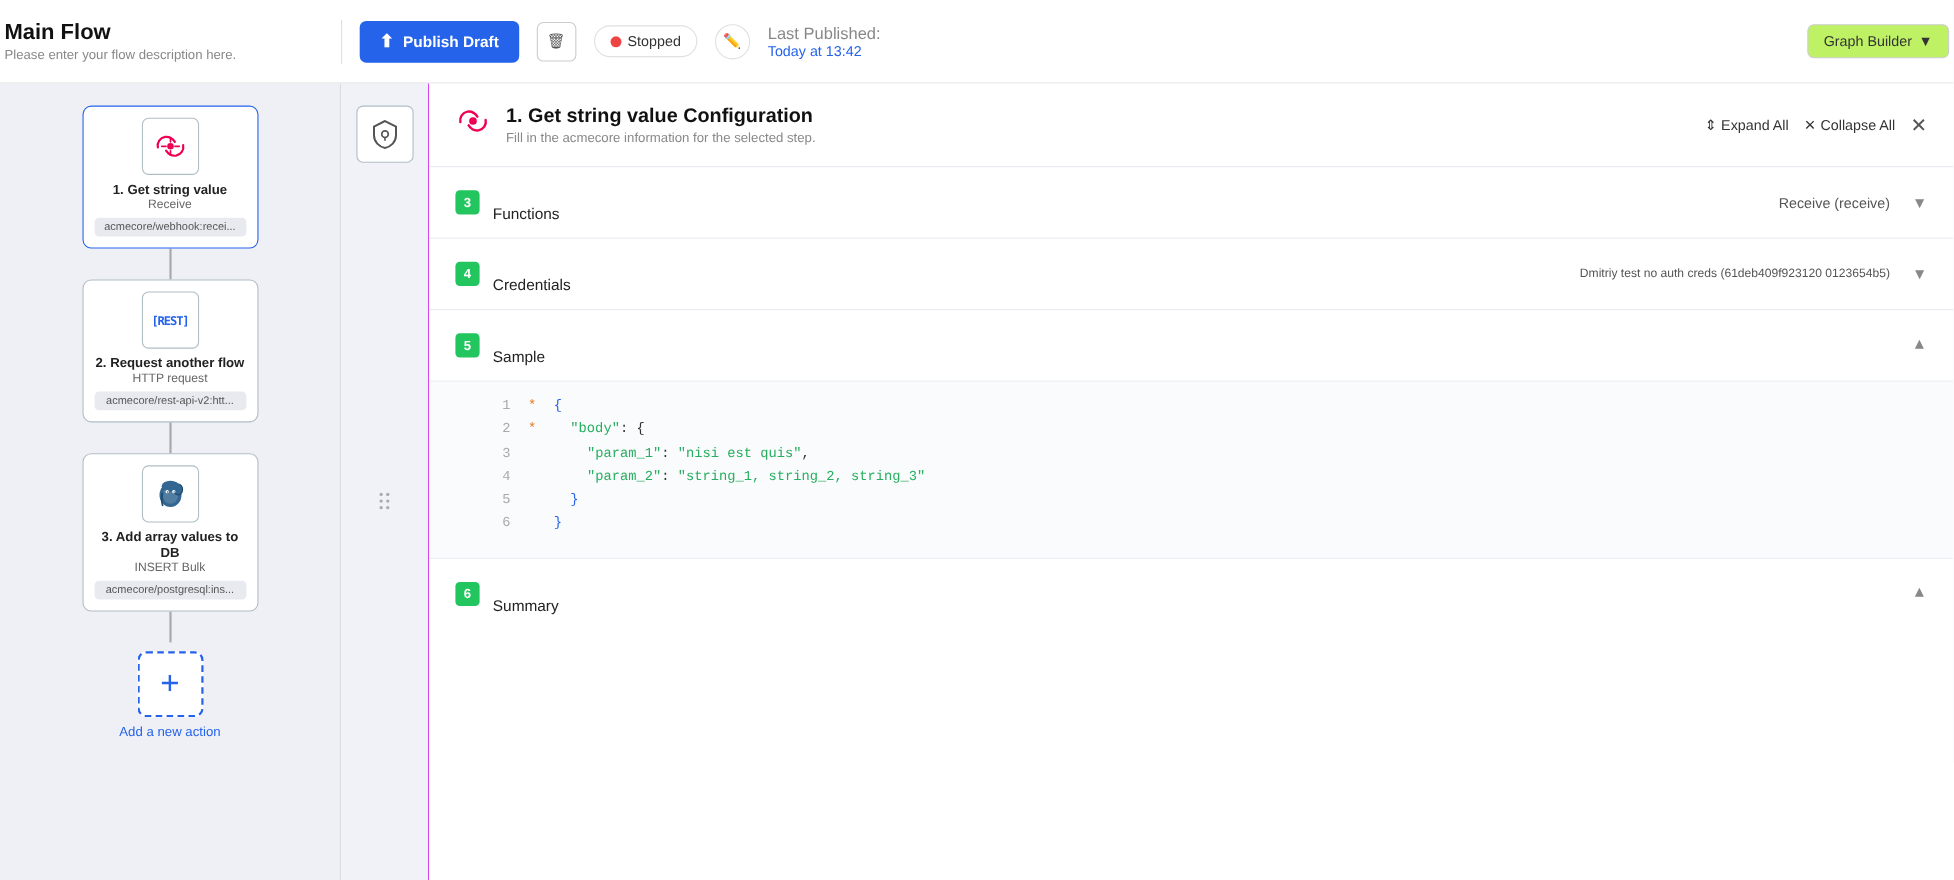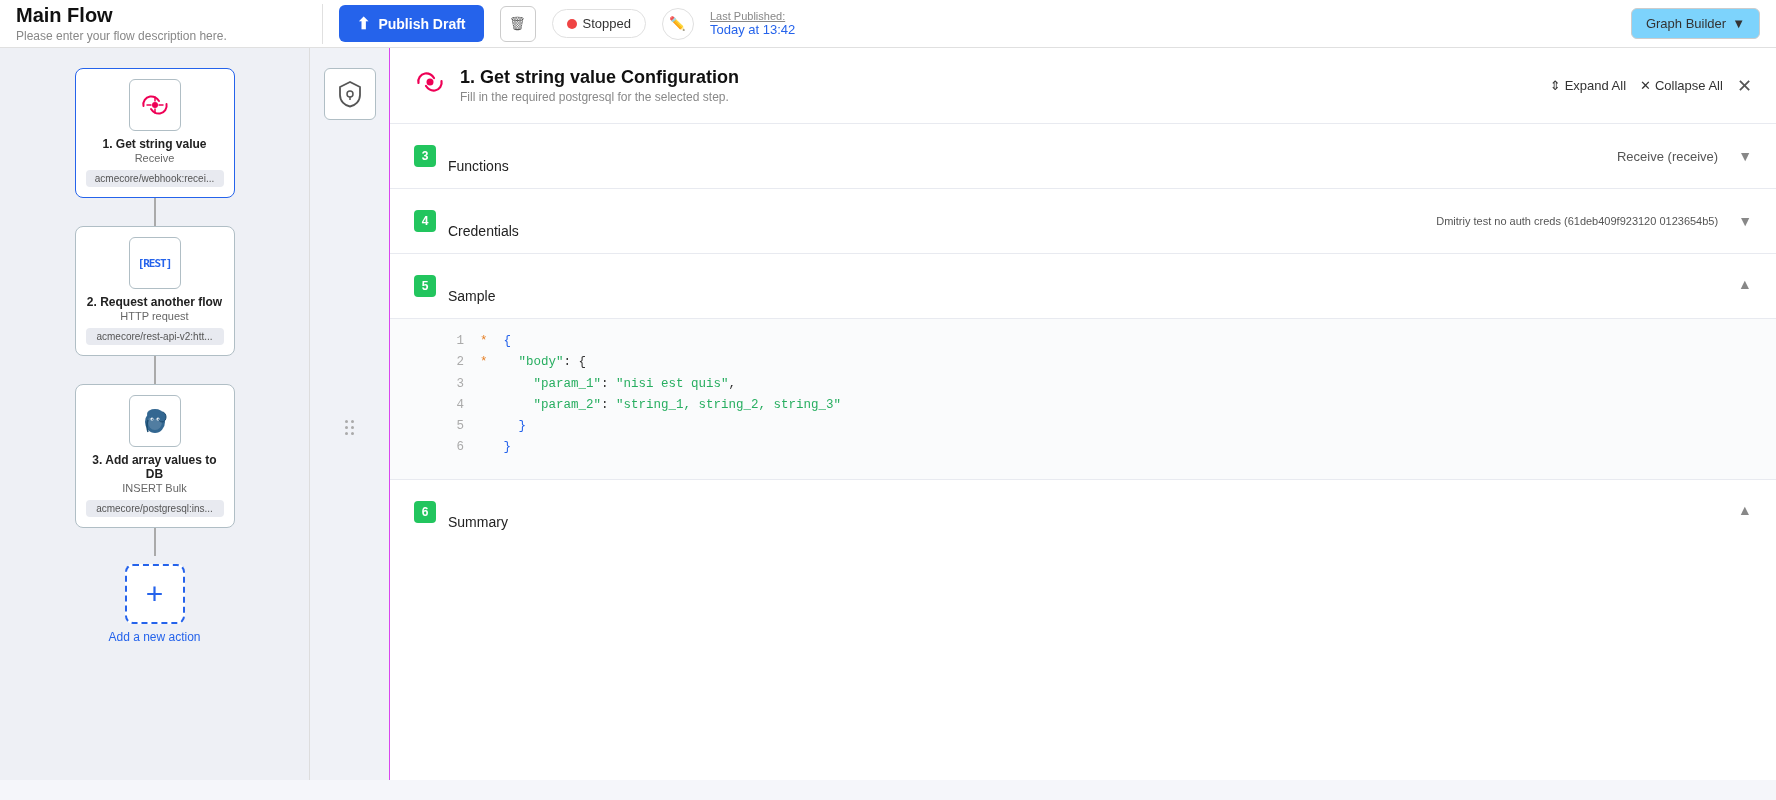--- a/index.html
+++ b/index.html
@@ -1,21 +1,21 @@
 <!DOCTYPE html>
 <html><head>
   <meta charset="utf-8">
   <style>
     * { box-sizing: border-box; margin: 0; padding: 0; }
     body { font-family: -apple-system, BlinkMacSystemFont, 'Segoe UI', sans-serif; background: #f5f6fa; font-size: 13px; color: #333; height: 800px; overflow: hidden; }
 
     
     .top-header {
       display: flex; align-items: center; background: #fff; border-bottom: 1px solid #e0e0e0;
-      height: 48px; padding: 0 16px; gap: 16px;
+      height: 76px; padding: 0 4px; gap: 16px;
     }
     .flow-title-block { flex: 0 0 290px; }
     .flow-title { font-size: 20px; font-weight: 700; color: #111; }
     .flow-desc { font-size: 12px; color: #888; margin-top: 2px; }
     .header-divider { width: 1px; height: 40px; background: #e0e0e0; }
     .publish-btn {
       display: flex; align-items: center; gap: 8px;
       background: #2563eb; color: #fff; border: none; border-radius: 6px;
       padding: 9px 18px; font-size: 14px; font-weight: 600; cursor: pointer;
     }
@@ -30,27 +30,27 @@
       border: 1px solid #e0e0e0; border-radius: 20px; padding: 6px 14px;
       background: #fff; color: #333; font-size: 13px;
     }
     .status-dot { width: 10px; height: 10px; border-radius: 50%; background: #ef4444; }
     .edit-icon-btn {
       background: #fff; border: 1px solid #e0e0e0; border-radius: 50%;
       width: 32px; height: 32px; display: flex; align-items: center; justify-content: center;
       cursor: pointer; color: #2563eb;
     }
     .last-published { display: flex; flex-direction: column; }
-    .last-pub-label { font-size: 11px; color: #888; text-decoration: underline; }
+    .last-pub-label { font-size: 15px; color: #888; }
     .last-pub-time { font-size: 13px; color: #2563eb; font-weight: 500; }
     .spacer { flex: 1; }
     .graph-builder-btn {
       display: flex; align-items: center; gap: 6px;
       border: 1px solid #ccc; border-radius: 6px; padding: 7px 14px;
-      background: #7dd3fc; cursor: pointer; font-size: 13px; color: #333;
+      background: #bef264; cursor: pointer; font-size: 13px; color: #333;
     }
 
     
     .main-layout { display: flex; height: calc(800px - 68px); }
 
     
     .left-panel { width: 390px; background: #eef0f5; border-right: 1px solid #d946ef; display: flex; }
     .flow-nodes { flex: 1; display: flex; flex-direction: column; align-items: center; padding: 20px 0; overflow-y: auto; }
 
     .node-card {
@@ -291,21 +291,21 @@
       <div style="font-size:28px;">
         
         <svg width="32" height="32" viewBox="0 0 32 32" fill="none">
           <path d="M12 20c2 3 5 5 9 4.5a8 8 0 0 0 6.5-9.5" stroke="#e05" stroke-width="2.2" fill="none" stroke-linecap="round"></path>
           <path d="M20 12c-2-3-5-5-9-4.5a8 8 0 0 0-6.5 9.5" stroke="#e05" stroke-width="2.2" fill="none" stroke-linecap="round"></path>
           <circle cx="16" cy="16" r="3.5" fill="#e05"></circle>
         </svg>
       </div>
       <div class="config-title-block">
         <div class="config-title">1. Get string value Configuration</div>
-        <div class="config-subtitle">Fill in the required postgresql for the selected step.</div>
+        <div class="config-subtitle">Fill in the acmecore information for the selected step.</div>
       </div>
       <div class="config-actions">
         <button class="expand-all-btn">
           <span>⇕</span>
           <span>Expand All</span>
         </button>
         <button class="collapse-all-btn">
           <span>✕</span>
           <span>Collapse All</span>
         </button>

